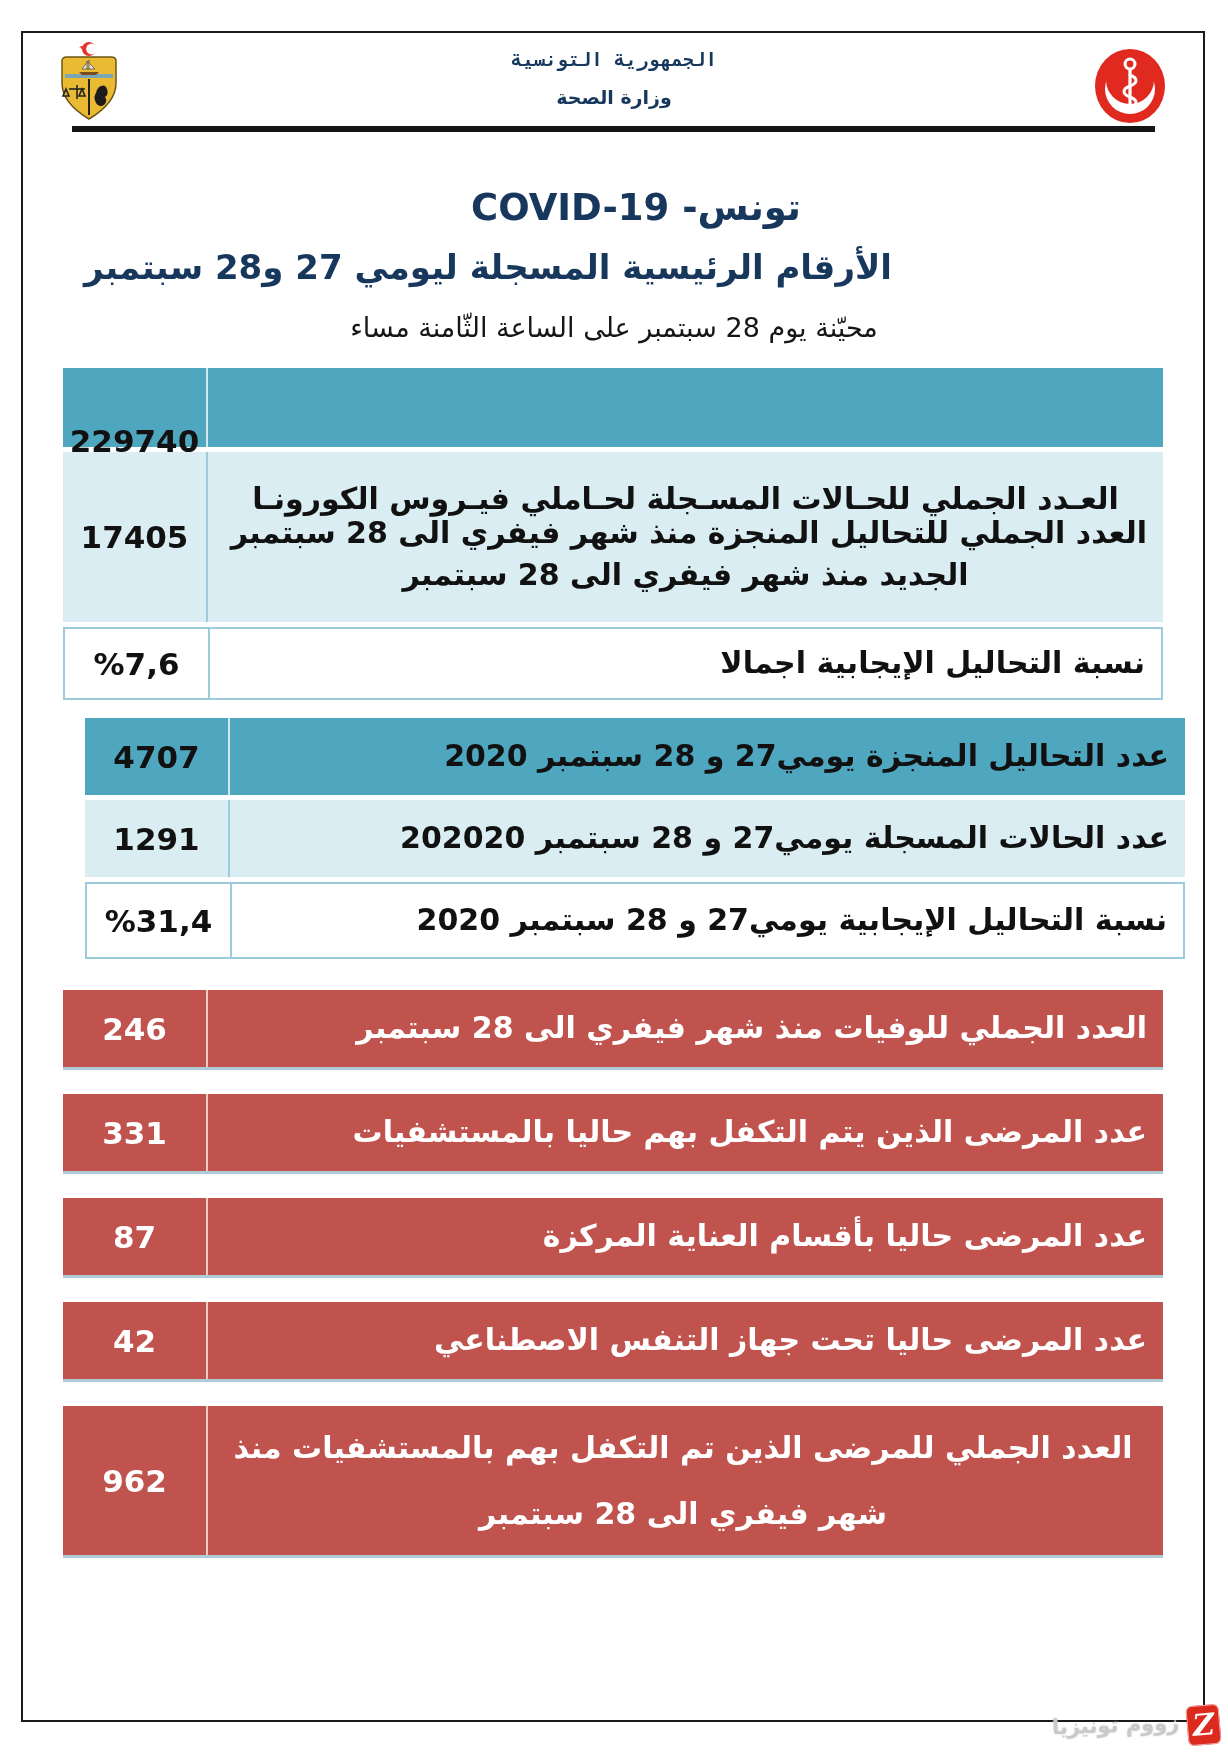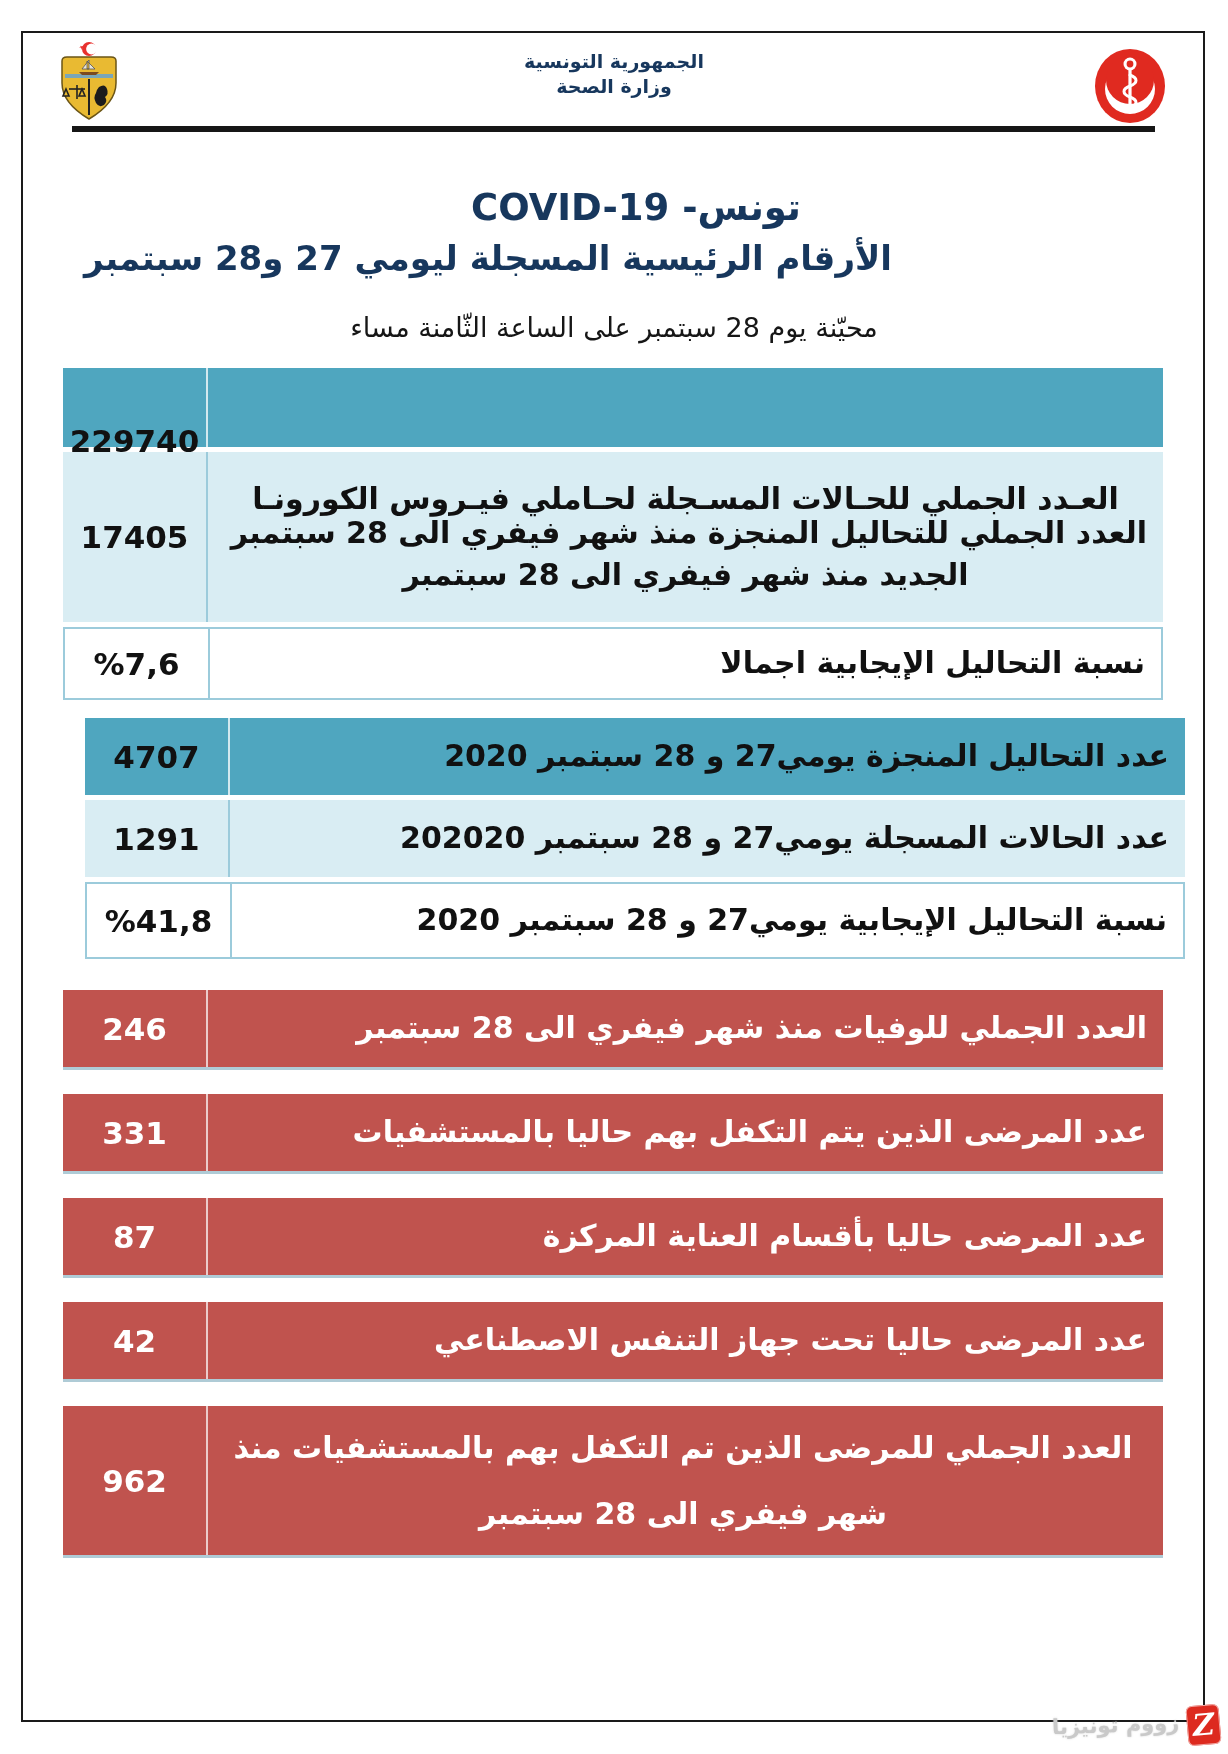--- a/index.html
+++ b/index.html
@@ -11,30 +11,30 @@
   .frame {
     position:absolute; left:21px; top:31px; width:1184px; height:1691px;
     border:2px solid #1a1a1a; box-sizing:border-box;
   }
   
   .coat { position:absolute; left:57px; top:41px; width:64px; height:82px; }
   .hdr-text {
     position:absolute; left:0; top:52px; width:1228px; text-align:center;
     color:#17375D; font-weight:bold; font-size:19px; line-height:1.0;
   }
-  .hdr-text .l1 { margin-bottom:6px; }
+  .hdr-text .l1 { margin-bottom:17px;font-family:Liberation Mono, monospace; }
   .moh { position:absolute; left:1094px; top:47px; width:72px; height:78px; }
   .hdr-line { position:absolute; left:72px; top:126px; width:1083px; height:6px; background:#161616; }
   
   .title-main {
     position:absolute; left:0; top:186px; width:1228px; text-align:center;
     color:#17375D; font-weight:bold; font-size:37px;padding-left:22px;
   }
   .title-sub {
-    position:absolute; left:0; top:238px; width:976px; text-align:center;
+    position:absolute; left:0; top:247px; width:976px; text-align:center;
     color:#17375D; font-weight:bold; font-size:34px;
   }
   .title-upd {
     position:absolute; left:0; top:312px; width:1228px; text-align:center;
     color:#161616; font-size:27px;
   }
   
   .tbl { position:absolute; left:63px; width:1100px; }
   .t1 { top:368px; }
   .t2 { top:718px;padding-left:22px; }
@@ -154,21 +154,21 @@
   <div class="tbl t2">
     <div class="row teal h77">
       <div class="val" dir="ltr">4707</div>
       <div class="lbl" dir="rtl">عدد التحاليل المنجزة يومي27 و 28 سبتمبر 2020</div>
     </div>
     <div class="row light h77">
       <div class="val" dir="ltr">1291</div>
       <div class="lbl" dir="rtl">عدد الحالات المسجلة يومي27 و 28 سبتمبر 202020</div>
     </div>
     <div class="row whiterow h77">
-      <div class="val" dir="ltr">%41,8</div>
+      <div class="val" dir="ltr">%31,4</div>
       <div class="lbl" dir="rtl">نسبة التحاليل الإيجابية يومي27 و 28 سبتمبر 2020</div>
     </div>
   </div>
 
   <div class="tbl reds">
     <div class="row redrow h80">
       <div class="val" dir="ltr">246</div>
       <div class="lbl" dir="rtl">العدد الجملي للوفيات منذ شهر فيفري الى 28 سبتمبر</div>
     </div>
     <div class="row redrow h80">

